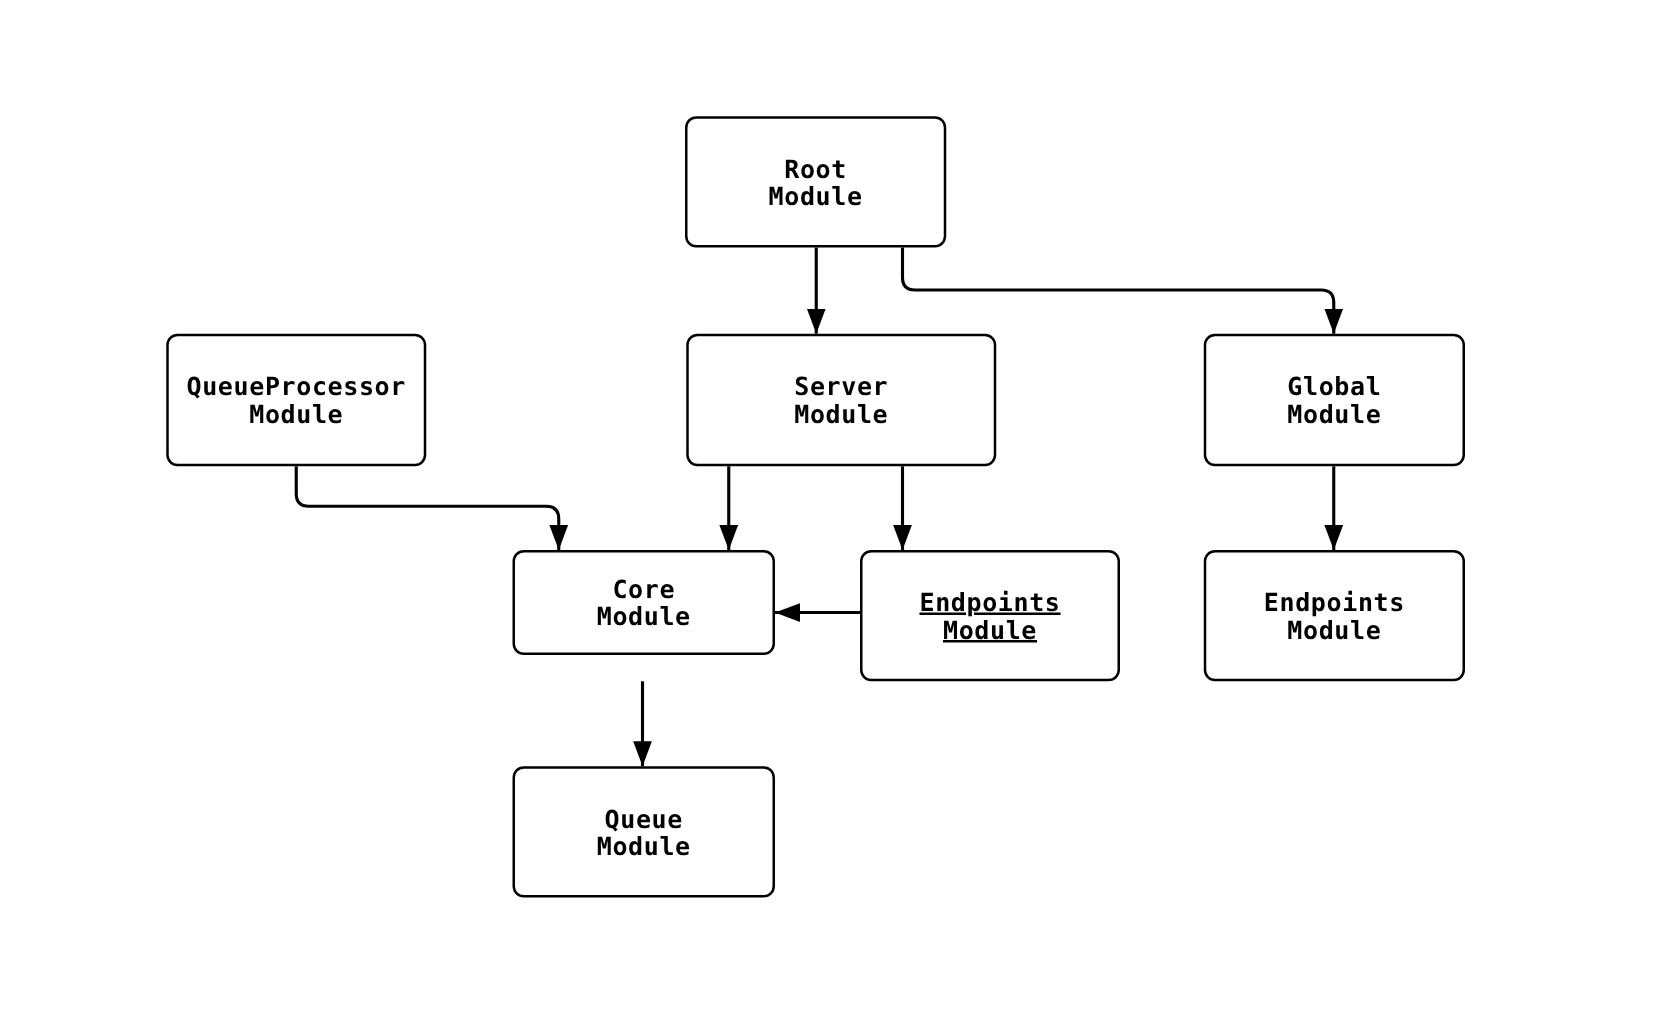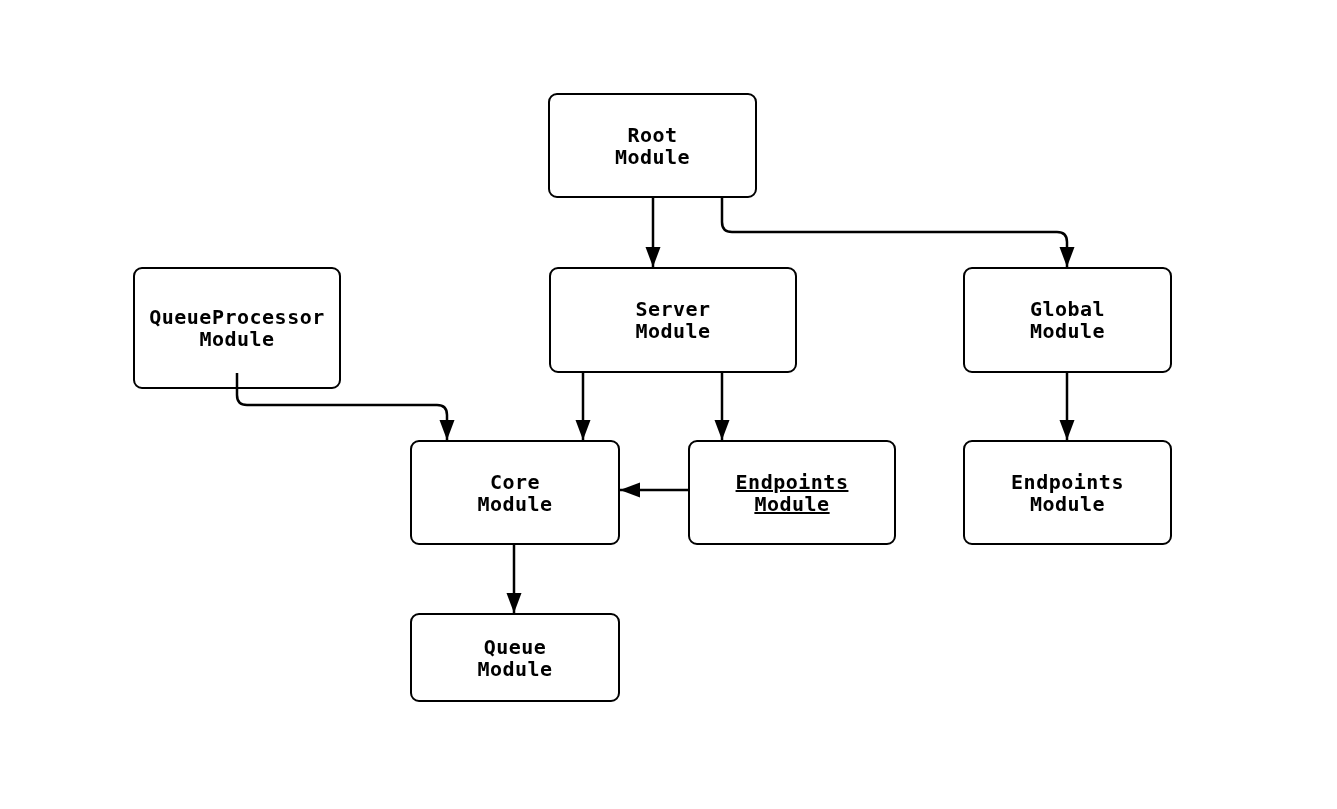--- a/index.html
+++ b/index.html
@@ -59,45 +59,45 @@
 </style>
 </head>
 <body>
 
 <div class="canvas">
   <div id="nodes">
       <div class="node" style="left: 548px; top: 93px; width: 209px; height: 105px;">
         <div class="node-label-line">Root</div>
         <div class="node-label-line">Module</div>
       </div>
-      <div class="node" style="left: 133px; top: 267px; width: 208px; height: 122px;">
+      <div class="node" style="left: 133px; top: 267px; width: 208px; height: 106px;">
         <div class="node-label-line">QueueProcessor</div>
         <div class="node-label-line">Module</div>
       </div>
       <div class="node" style="left: 549px; top: 267px; width: 248px; height: 106px; text-align: right;">
         <div class="node-label-line">Server</div>
         <div class="node-label-line">Module</div>
       </div>
       <div class="node" style="left: 963px; top: 267px; width: 209px; height: 106px; align-items: center;">
         <div class="node-label-line">Global</div>
         <div class="node-label-line">Module</div>
       </div>
-      <div class="node" style="left: 410px; top: 440px; width: 210px; height: 105px;">
+      <div class="node" style="left: 410px; top: 440px; width: 210px; height: 84px;">
         <div class="node-label-line">Core</div>
         <div class="node-label-line">Module</div>
       </div>
       <div class="node" style="left: 688px; top: 440px; width: 208px; height: 105px; text-decoration: underline;">
         <div class="node-label-line">Endpoints</div>
         <div class="node-label-line">Module</div>
       </div>
       <div class="node" style="left: 963px; top: 440px; width: 209px; height: 105px;">
         <div class="node-label-line">Endpoints</div>
         <div class="node-label-line">Module</div>
       </div>
-      <div class="node" style="left: 410px; top: 613px; width: 210px; height: 89px;">
+      <div class="node" style="left: 410px; top: 613px; width: 210px; height: 105px;">
         <div class="node-label-line">Queue</div>
         <div class="node-label-line">Module</div>
       </div>
     </div>
   <svg id="edge-layer" viewBox="0 0 1337 809" xmlns="http://www.w3.org/2000/svg">
     <defs>
       <marker id="arrow" markerUnits="userSpaceOnUse" markerWidth="22" markerHeight="16" refX="20" refY="7.5" orient="auto">
         <path d="M0,0 L20,7.5 L0,15 Z" style="fill: var(--stroke, #000000);"></path>
       </marker>
     </defs>

